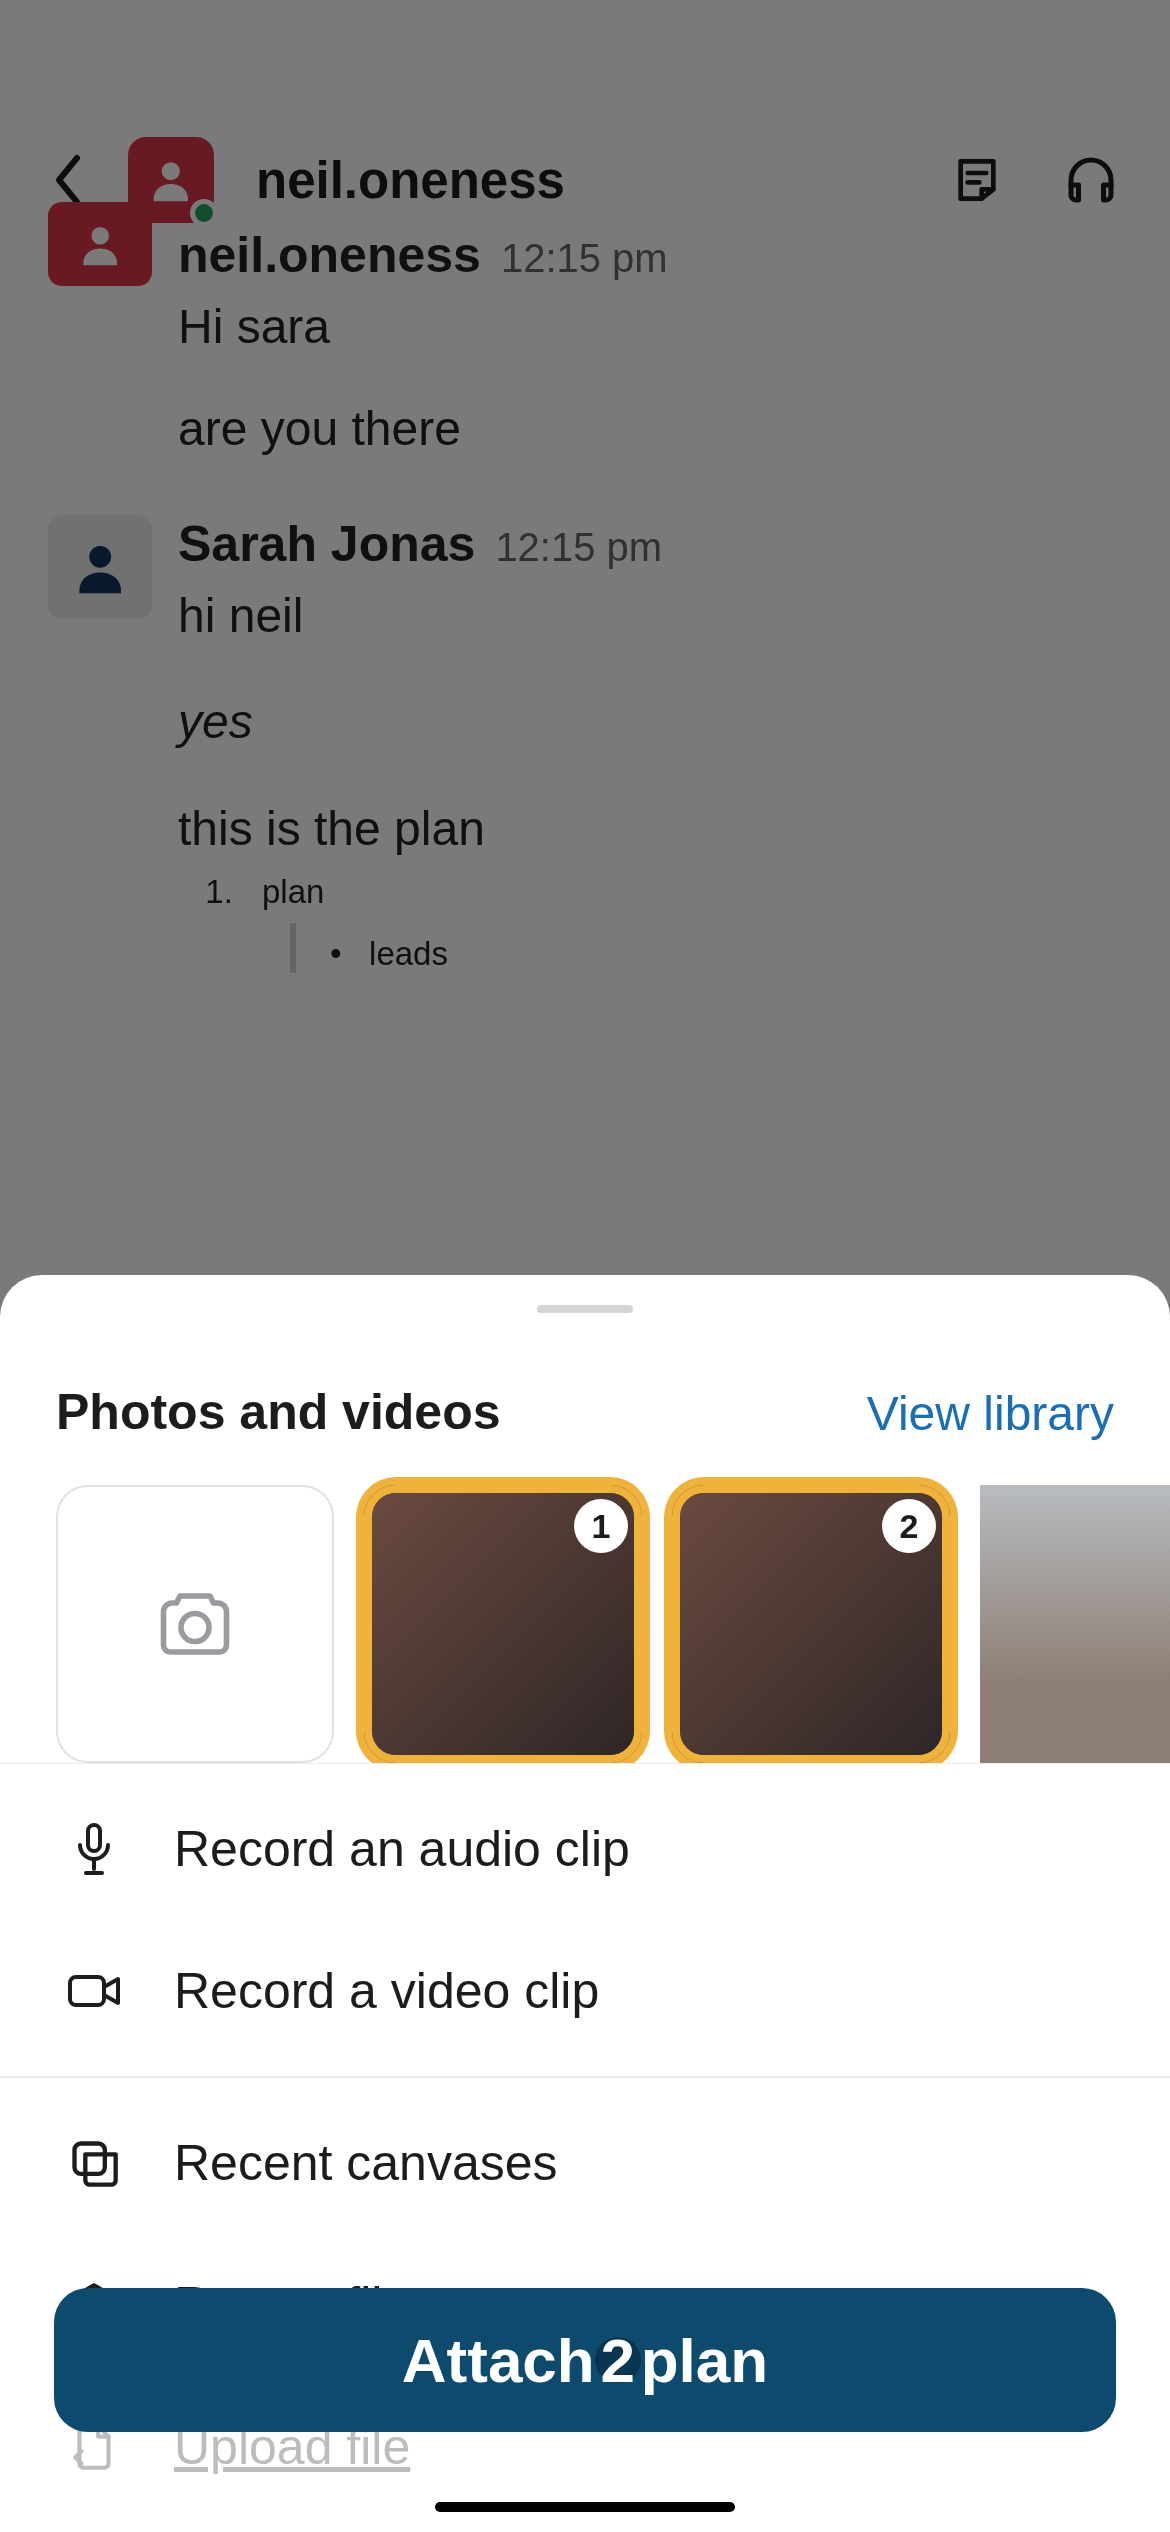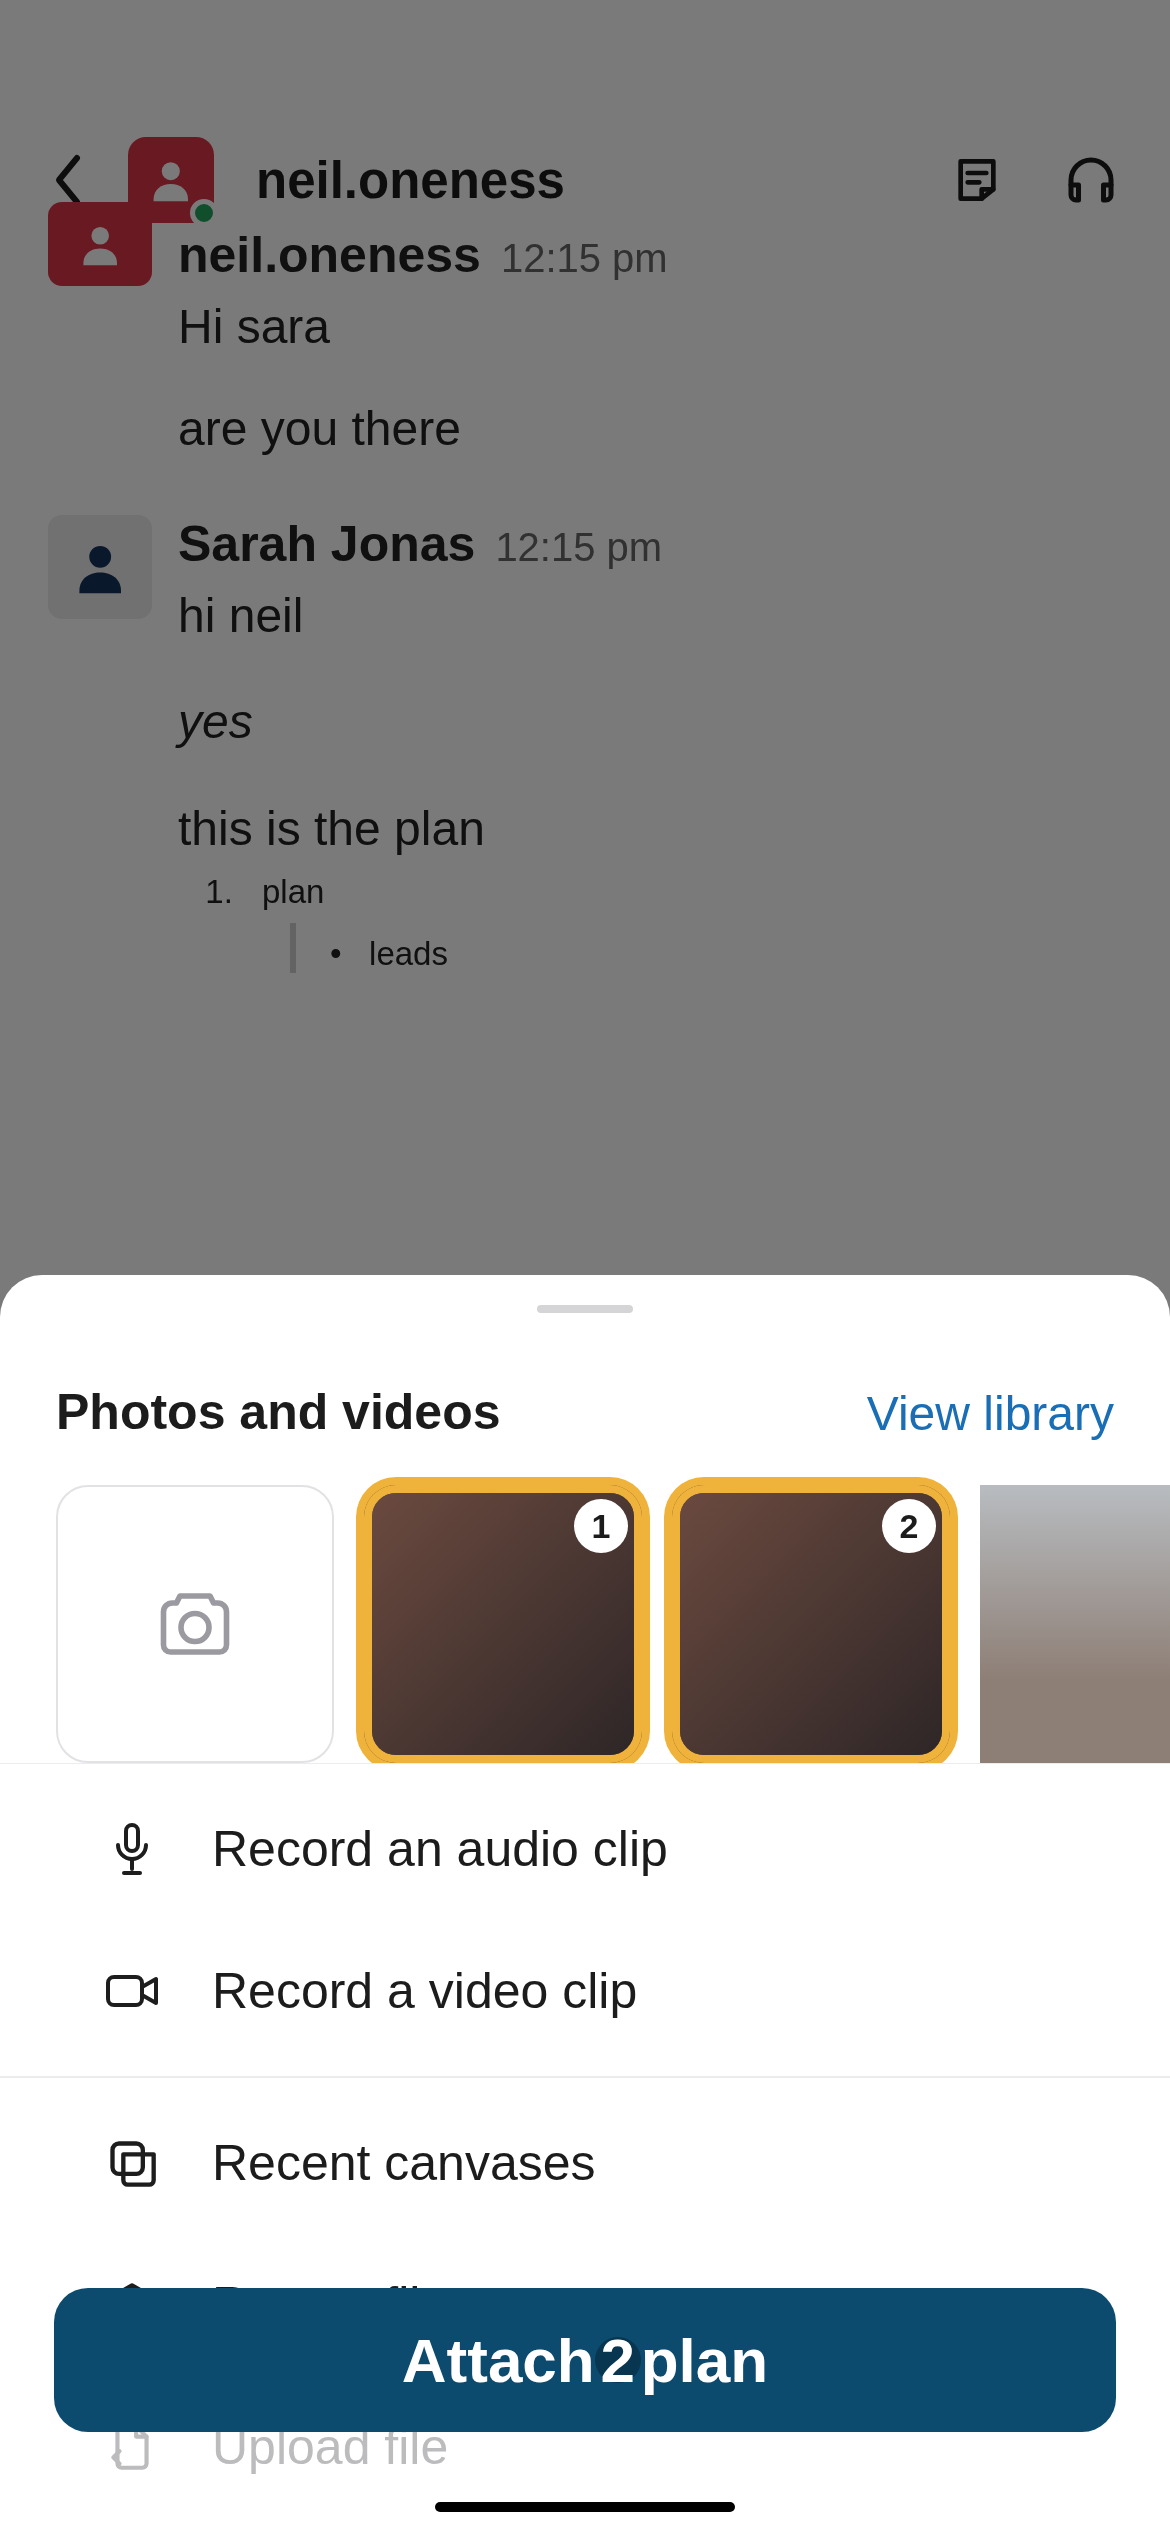--- a/index.html
+++ b/index.html
@@ -58,24 +58,24 @@
   .sel-badge { position:absolute; top:14px; right:14px; width:54px; height:54px; border-radius:50%; background:#fff; color:#1c1c1c; font-size:34px; font-weight:700; display:flex; align-items:center; justify-content:center; }
   .photo-tile.peek { width:200px; border-radius:0; }
   .thumb-inner.alt1 { background:linear-gradient(180deg,#251b1c 0%,#8a3330 35%, #3a4650 100%); }
   .thumb-inner.alt2 { background:linear-gradient(180deg,#2a1f1e 0%,#7c4d5b 45%, #2f6c55 100%); }
   .peek .thumb-inner { position:absolute; inset:0; background:linear-gradient(180deg,#b8bcc0 0%, #8e7f76 70%); }
 
   .divider { height:2px; background:#ececee; }
 
   
   .opt-group { padding:14px 0; }
-  .opt-row { display:flex; align-items:center; gap:52px; padding:42px 104px; }
+  .opt-row { display:flex; align-items:center; gap:52px; padding:42px 66px; }
   .opt-icon { width:56px; height:56px; display:flex; align-items:center; justify-content:center; flex-shrink:0; }
   .opt-label { font-size:50px; color:#1c1c1c; }
-  .opt-row.disabled .opt-label { color:#bcbcbf; }
+  .opt-row.disabled .opt-label { color:#bcbcbf;text-decoration:underline; }
   .opt-row.disabled svg { stroke:#bcbcbf; }
 
   
   .attach-bar { position:absolute; left:0; right:0; bottom:0; padding:22px 54px 100px; }
   .attach-btn { width:100%; height:144px; border:none; border-radius:34px; background:#0c4a6e; color:#fff; font-size:62px; font-weight:600; display:flex; align-items:center; justify-content:center; gap:0; }
   .attach-btn .cnt { position:relative; display:inline-flex; align-items:center; justify-content:center; width:46px; }
   .attach-btn .cnt::before { content:""; position:absolute; width:46px; height:46px; border-radius:50%; background:rgba(0,0,0,0.28); }
   .attach-btn .cnt span { position:relative; }
 
   

